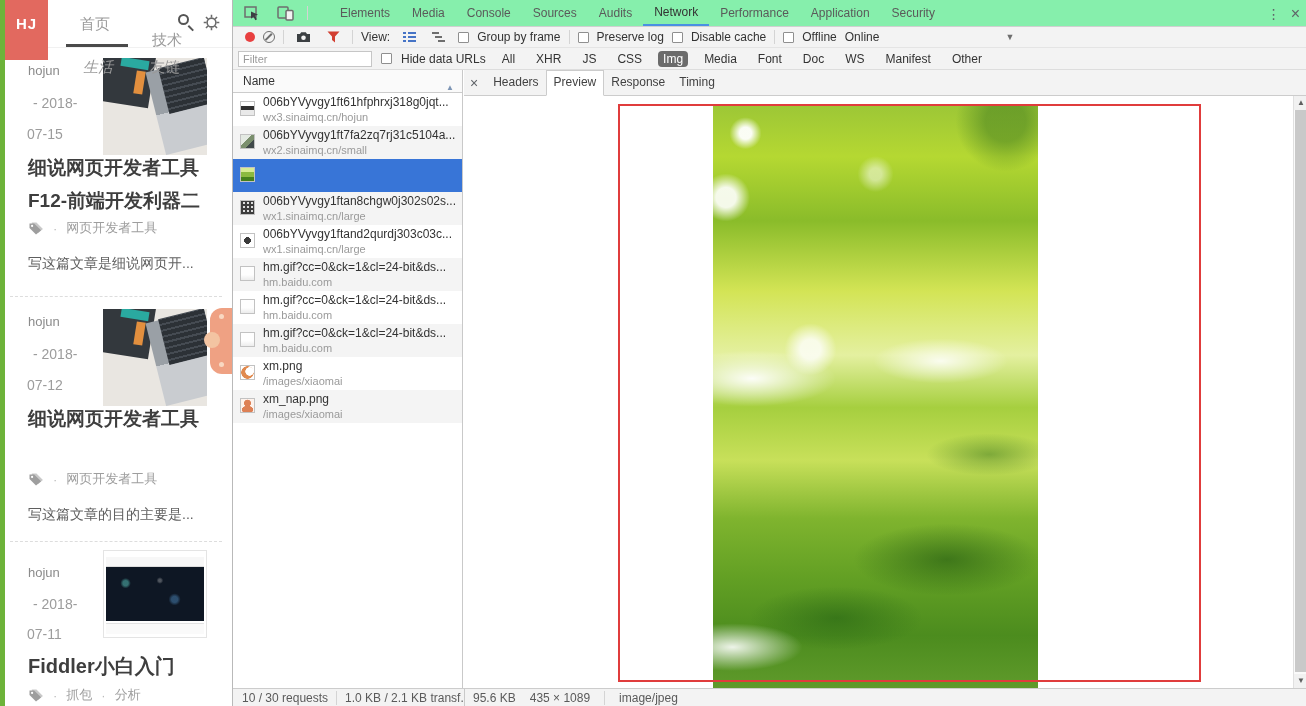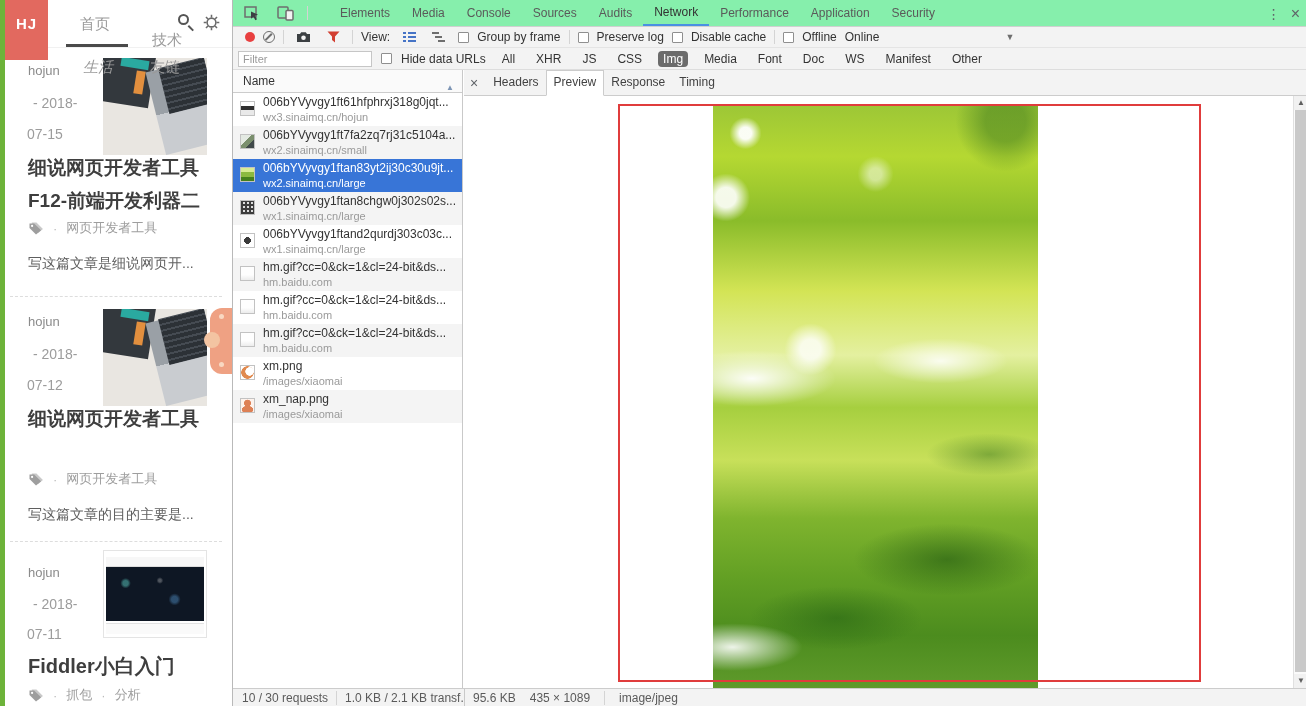--- a/index.html
+++ b/index.html
@@ -366,24 +366,20 @@
           </div>
           <div class="req-row alt">
             <span class="req-icon ic-photo"></span>
             <div class="req-text">
               <span class="req-name">006bYVyvgy1ft7fa2zq7rj31c5104a...</span>
               <span class="req-domain">wx2.sinaimq.cn/small</span>
             </div>
           </div>
           <div class="req-row sel">
             <span class="req-icon ic-green"></span>
-            <div class="req-text">
-              <span class="req-name">006bYVyvgy1ftan83yt2ij30c30u9jt...</span>
-              <span class="req-domain">wx2.sinaimq.cn/large</span>
-            </div>
           </div>
           <div class="req-row alt">
             <span class="req-icon ic-qr"></span>
             <div class="req-text">
               <span class="req-name">006bYVyvgy1ftan8chgw0j302s02s...</span>
               <span class="req-domain">wx1.sinaimq.cn/large</span>
             </div>
           </div>
           <div class="req-row">
             <span class="req-icon ic-tiny"></span>

